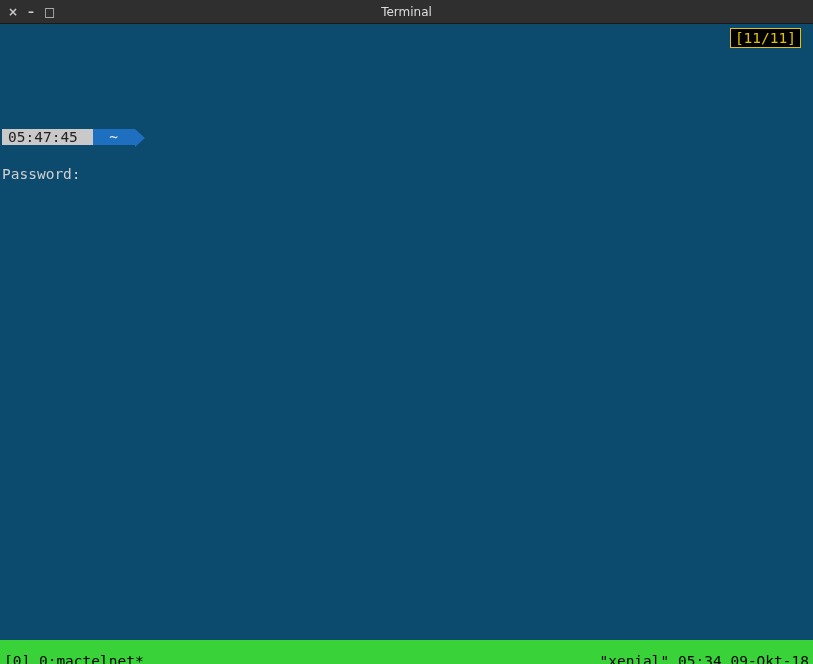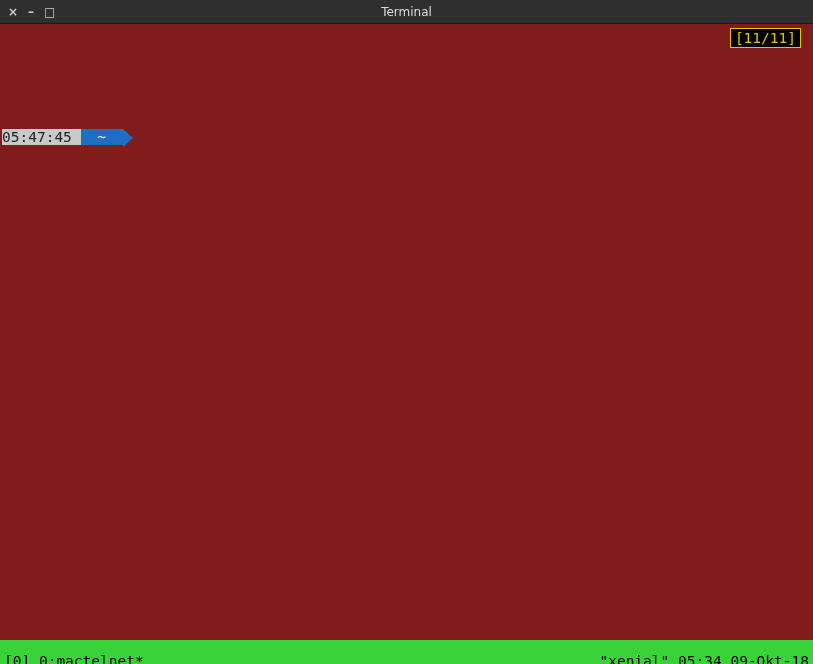--- a/index.html
+++ b/index.html
@@ -43,21 +43,21 @@
     color: #ddd;
   }
   .wc {
     color: #ccc;
     cursor: pointer;
     font-weight: bold;
     line-height: 1;
   }
   .terminal {
     flex: 1;
-    background: #7f1d1d;
+    background: #0c4a6e;
     color: #d0d0d0;
     padding: 4px 2px 0 2px;
     white-space: pre;
     font-size: 14.5px;
     line-height: 18px;
     letter-spacing: 0px;
     position: relative;
     overflow: hidden;
   }
   .badge {
@@ -66,21 +66,21 @@
     right: 12px;
     color: #e5c100;
     border: 1px solid #e5c100;
     padding: 0 4px;
     background: #000;
   }
   .prompt-line { margin-top: 28px; }
   .time-seg {
     background: #c9c9c9;
     color: #222;
-    padding: 0 0;
+    padding: 0 6px;
   }
   .dir-seg {
     background: #1e6fbf;
     color: #e7e7e7;
     padding: 0 8px;
   }
   .arrow {
     display: inline-block;
     width: 0; height: 0;
     border-top: 9px solid transparent;
@@ -119,20 +119,21 @@
       <span class="wc">–</span>
       <span class="wc">□</span>
     </div>
     <div class="titlebar-title">Terminal</div>
   </div>
 
   <div class="terminal">
     <span class="badge">[11/11]</span>
 
     <div class="prompt-line"><span class="time-seg"><span>05:47:45</span> </span><span class="dir-seg"> <span>~</span> </span><span class="arrow arrow-blue"></span></div>
+<div>Password:</div>
 <div>&nbsp;</div>
 <div>&nbsp;</div>
 <div>&nbsp;</div>
 <div>&nbsp;</div>
 <div>&nbsp;</div>
 <div>&nbsp;</div>
 <div>&nbsp;</div>
 <div>&nbsp;</div>
 <div>&nbsp;</div>
 <div>&nbsp;</div>

